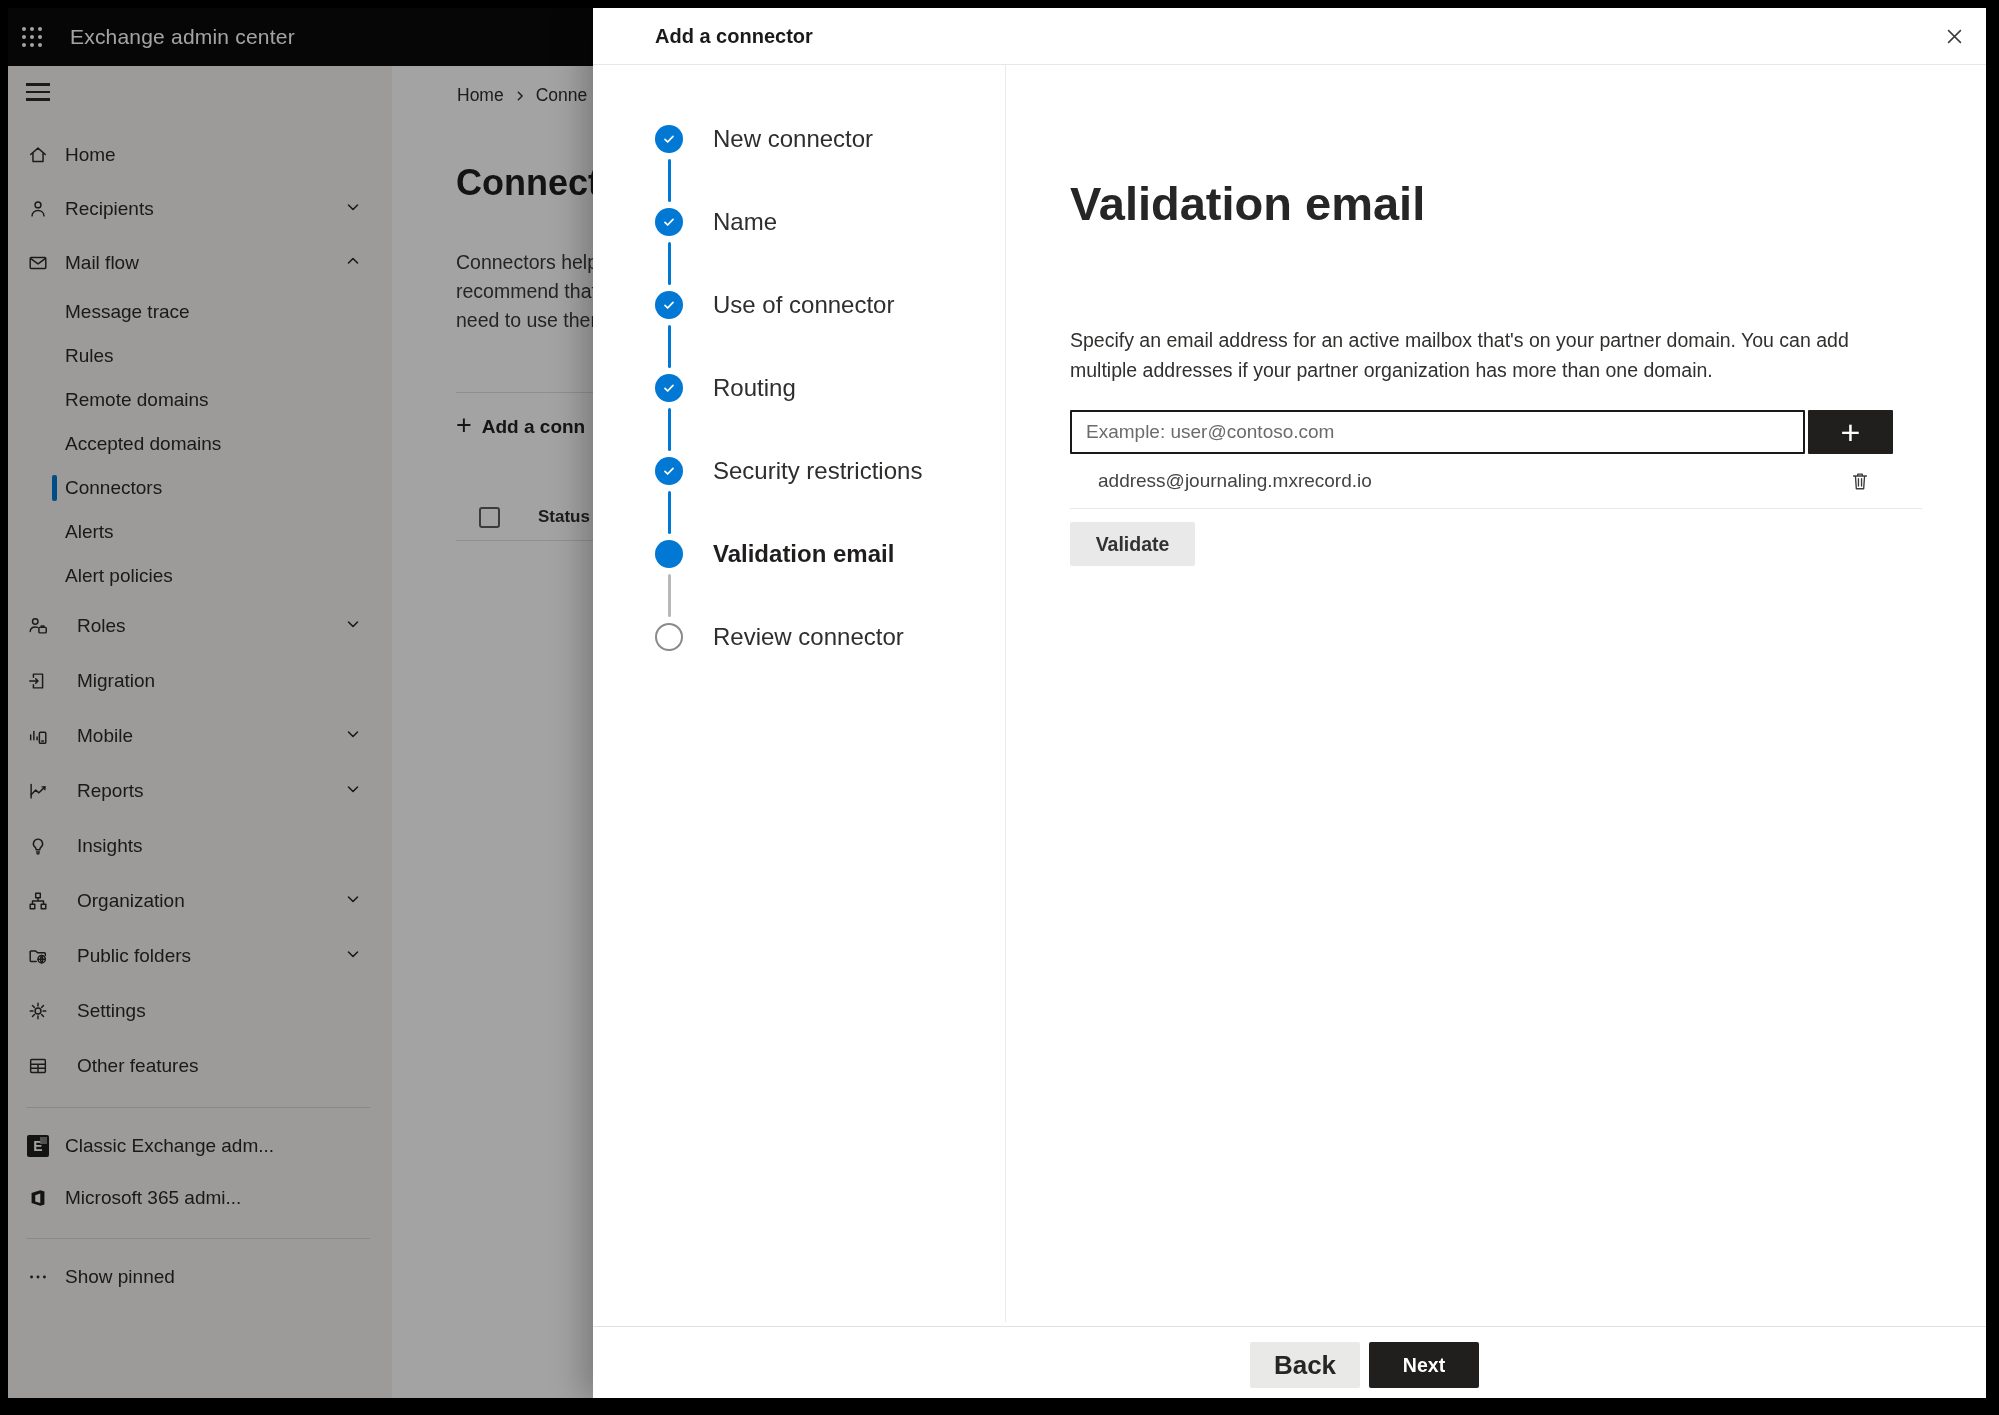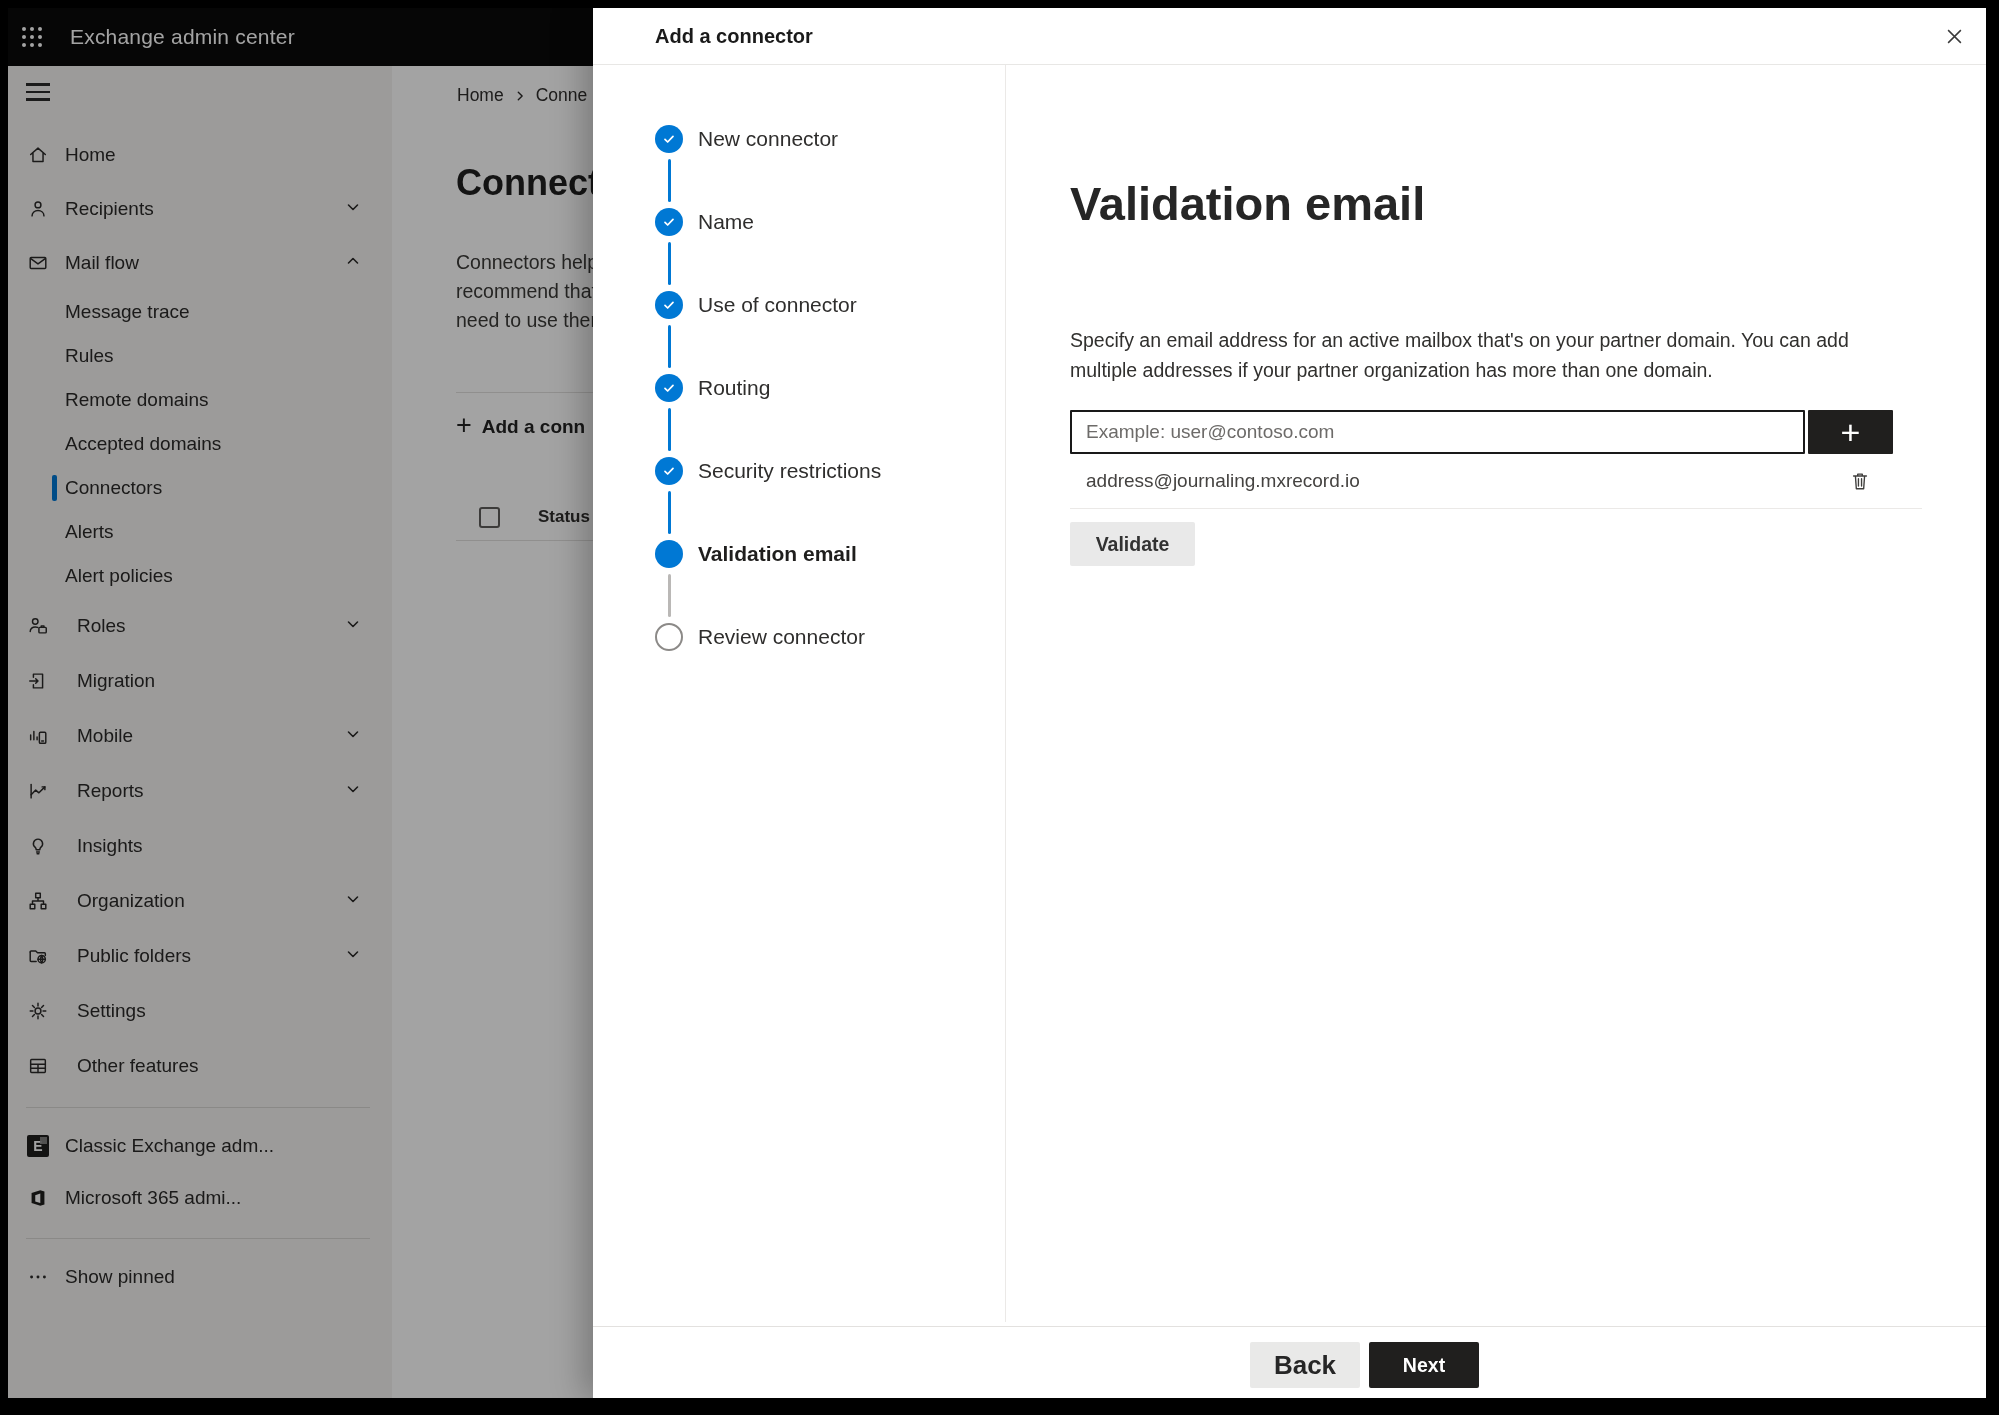--- a/index.html
+++ b/index.html
@@ -53,32 +53,32 @@
   .modal { position:absolute; left:585px; top:0; width:1393px; height:1390px; background:#fff; z-index:10; box-shadow:-10px 0 30px rgba(0,0,0,.25); }
   .modal-title { position:absolute; left:62px; top:0; height:56px; line-height:56px; font-size:20px; font-weight:700; color:#1a1a1a; }
   .modal-close { position:absolute; left:1346px; top:13px; width:30px; height:30px; display:flex; align-items:center; justify-content:center; cursor:pointer; }
   .hdr-divider { position:absolute; left:0; right:0; top:56px; height:1px; background:#e8e7e5; }
   .steps-divider { position:absolute; left:412px; top:57px; bottom:76px; width:1px; background:#ebe9e7; }
 
   .step { position:absolute; left:0; width:412px; height:28px; display:flex; align-items:center; cursor:pointer; }
   .step-dot { position:absolute; left:62px; width:28px; height:28px; border-radius:50%; display:flex; align-items:center; justify-content:center; }
   .step.completed .step-dot, .step.active .step-dot { background:#0078d4; }
   .step.pending .step-dot { background:#fff; border:2px solid #8c8a88; }
-  .step-label { position:absolute; left:105px; font-size:21px; color:#2f2e2d; white-space:nowrap; }
+  .step-label { position:absolute; left:120px; font-size:24px; color:#2f2e2d; white-space:nowrap; }
   .step.active .step-label { font-weight:700; color:#1f1e1d; }
   .step-line { position:absolute; left:74.5px; width:3px; height:43px; background:#0078d4; border-radius:2px; }
   .step-line.gray { background:#bab8b6; }
 
   .content-h1 { position:absolute; left:477px; top:166px; font-size:47px; line-height:60px; font-weight:700; color:#262626; }
   .content-desc { position:absolute; left:477px; top:318px; width:780px; font-size:19.5px; line-height:29.5px; color:#31302e; }
   .email-input { position:absolute; left:477px; top:402px; width:735px; height:44px; border:2px solid #191919; border-radius:1px; padding:0 14px; font-size:19px; font-family:"Liberation Sans", sans-serif; color:#201f1e; background:#fff; outline:none; }
   .email-input::placeholder { color:#6d6b69; opacity:1; }
   .add-email-btn { position:absolute; left:1215px; top:402px; width:85px; height:44px; background:#201f1e; border:none; border-radius:1px; color:#fff; font-size:34px; font-weight:300; line-height:38px; cursor:pointer; font-family:"Liberation Sans", sans-serif; }
   .address-row { position:absolute; left:477px; top:446px; width:852px; height:54px; display:flex; align-items:center; }
-  .address-text { margin-left:16px; font-size:19px; color:#454341; }
+  .address-text { margin-left:28px; font-size:19px; color:#454341; }
   .trash-btn { position:absolute; left:775px; top:12px; width:30px; height:30px; display:flex; align-items:center; justify-content:center; cursor:pointer; background:none; border:none; }
   .row-divider { position:absolute; left:477px; top:500px; width:852px; height:1px; background:#ebe9e7; }
   .validate-btn { position:absolute; left:477px; top:514px; width:125px; height:44px; background:#e9e9e9; border:none; border-radius:2px; font-size:19.5px; font-weight:600; color:#323232; cursor:pointer; font-family:"Liberation Sans", sans-serif; }
 
   .footer-divider { position:absolute; left:0; right:0; top:1318px; height:1px; background:#e3e1df; }
   .back-btn { position:absolute; left:657px; top:1334px; width:110px; height:46px; background:#e9e9e8; border:none; border-radius:2px; font-size:26px; font-weight:600; color:#262626; cursor:pointer; font-family:"Liberation Sans", sans-serif; }
   .next-btn { position:absolute; left:776px; top:1334px; width:110px; height:46px; background:#201f1e; border:none; border-radius:2px; font-size:19.5px; font-weight:600; color:#ffffff; cursor:pointer; font-family:"Liberation Sans", sans-serif; }
 
   svg.stroke { fill:none; stroke:#2b2a29; stroke-width:1.6; stroke-linecap:round; stroke-linejoin:round; }
 </style>

